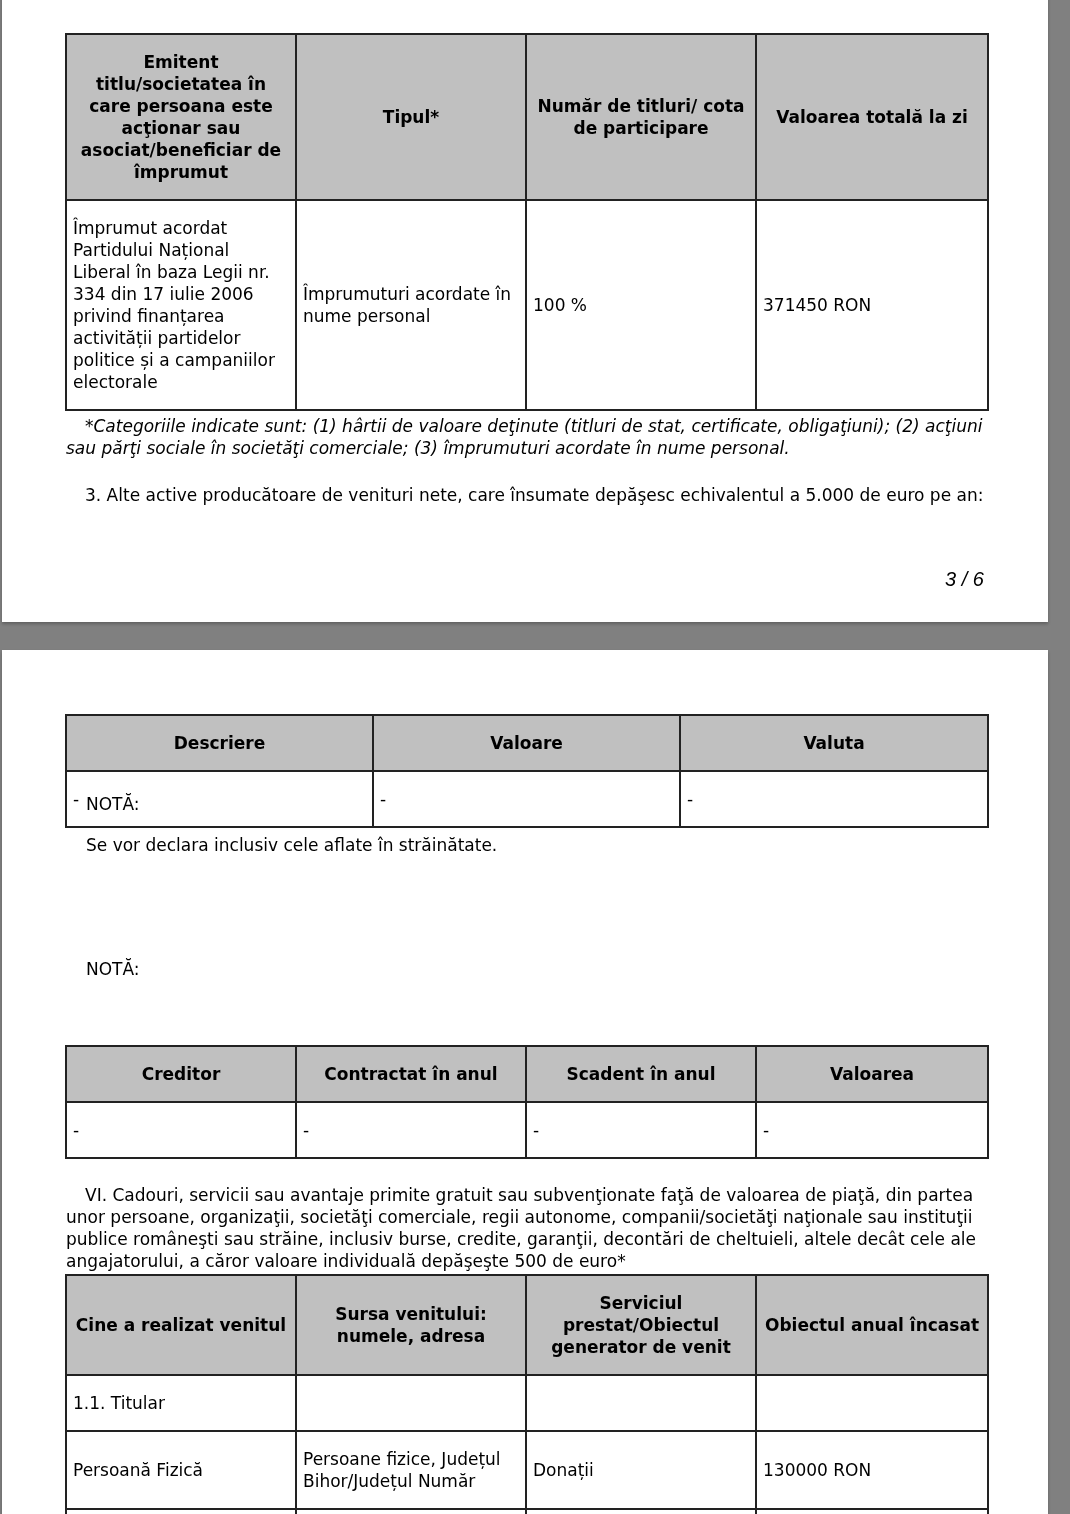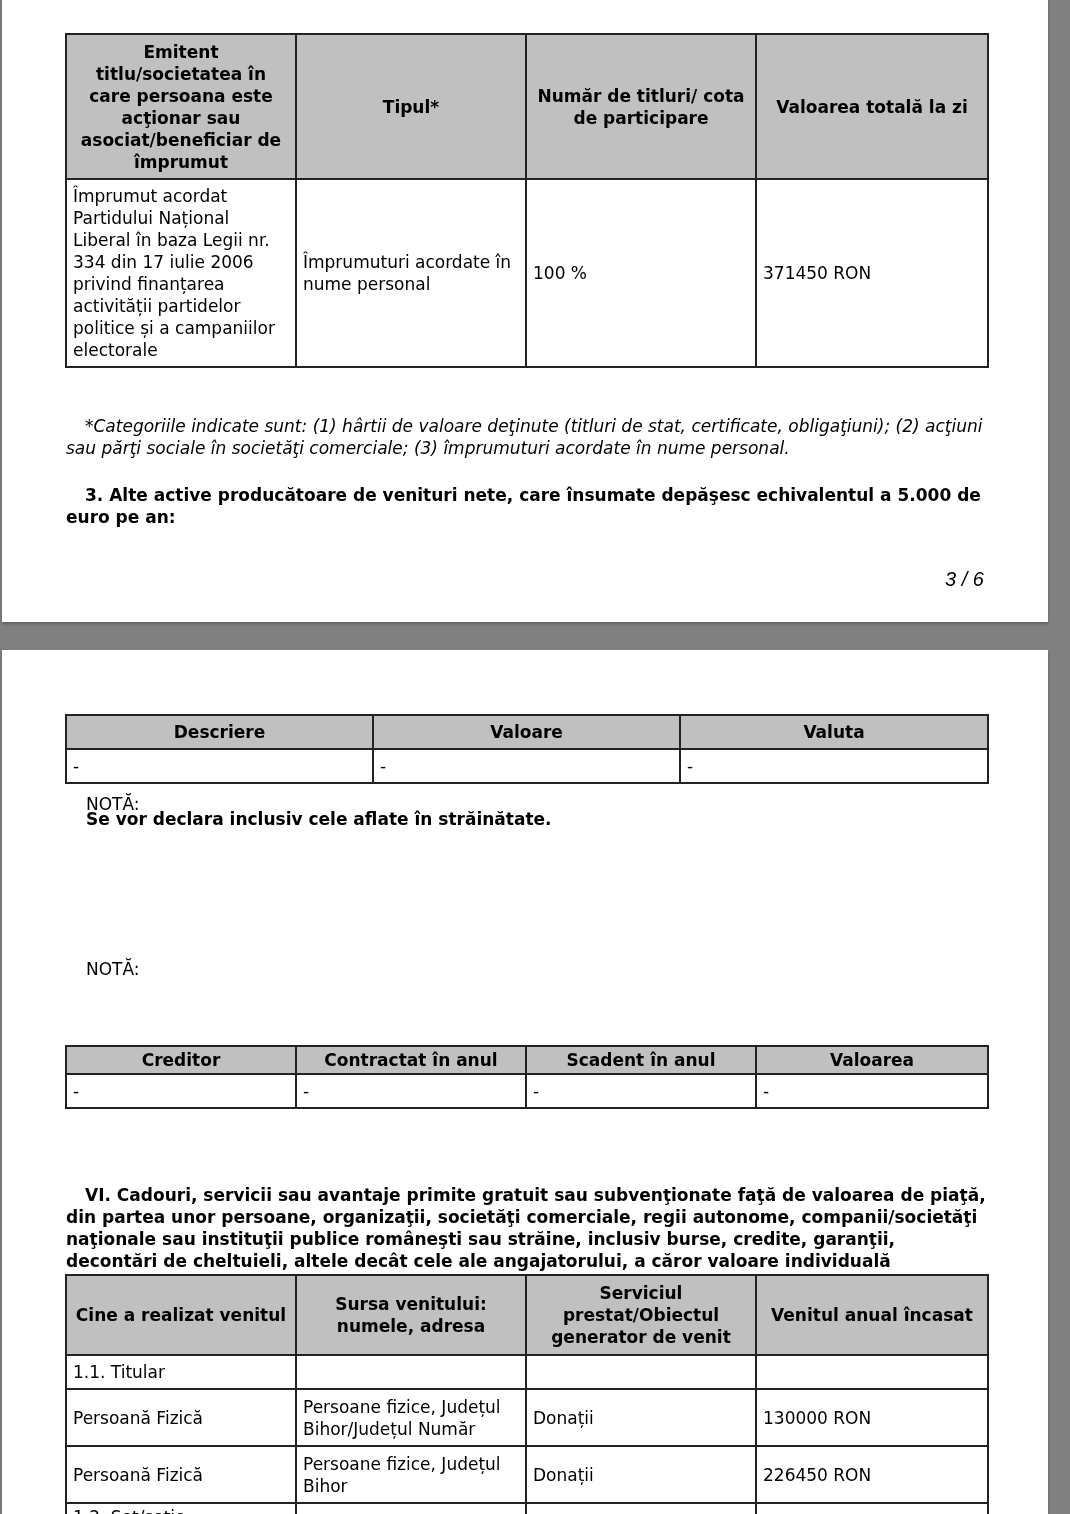--- a/index.html
+++ b/index.html
@@ -18,36 +18,36 @@
   #page3 { top: -20px; height: 642px; }
   #page4 { top: 650px; height: 900px; }
   table.doc {
     position: absolute; left: 63px; width: 922px;
     border-collapse: collapse;
     table-layout: fixed;
     font-size: 17px;
   }
   table.doc th, table.doc td {
     border: 2px solid #222;
-    padding: 2px 6px;
+    padding: 16px 6px;
     vertical-align: middle;
     line-height: 22px;
   }
   table.doc th {
     background: #c0c0c0;
     font-weight: bold;
     text-align: center;
   }
   table.doc td { text-align: left; }
   .txt {
     position: absolute; left: 64px; width: 922px;
     font-size: 17px; line-height: 22px;
   }
   .ital { font-style: italic; }
-  .bold { font-weight: bold; }
+  .bold { font-weight: normal; }
   .indent { text-indent: 19px; margin-top: 38px; }
   .note { left: 84px; width: 900px; }
   .pagenum {
     position: absolute; right: 64px; top: 588px;
     font-family: "Liberation Sans", sans-serif;
     font-size: 20px;
     font-style: italic;
   }
 </style>
 </head>
@@ -99,21 +99,21 @@
     </tr>
     <tr style="height:34px;">
       <td>-</td>
       <td>-</td>
       <td>-</td>
     </tr>
   </tbody>
     </table>
 
   <div class="txt note" style="top:143px;">NOTĂ:</div>
-  <div class="txt note" style="top:158px;font-weight:bold;">Se vor declara inclusiv cele aflate în străinătate.</div>
+  <div class="txt note" style="top:184px;">Se vor declara inclusiv cele aflate în străinătate.</div>
 
 
   <div class="txt note" style="top:308px;">NOTĂ:</div>
 
   <table class="doc" style="top:395px;">
     <colgroup>
       <col style="width:230px">
         <col style="width:230px">
         <col style="width:230px">
         <col style="width:232px">
@@ -141,21 +141,21 @@
       <col style="width:230px">
         <col style="width:230px">
         <col style="width:230px">
         <col style="width:232px">
     </colgroup>
     <tbody>
         <tr style="height:80px;">
       <th>Cine a realizat venitul</th>
       <th>Sursa venitului: numele, adresa</th>
       <th>Serviciul prestat/Obiectul generator de venit</th>
-      <th>Venitul anual încasat</th>
+      <th>Obiectul anual încasat</th>
     </tr>
     <tr style="height:34px;">
       <td>1.1. Titular</td>
       <td></td>
       <td></td>
       <td></td>
     </tr>
     <tr style="height:57px;">
       <td>Persoană Fizică</td>
       <td>Persoane fizice,  Județul Bihor/Județul Număr</td>

